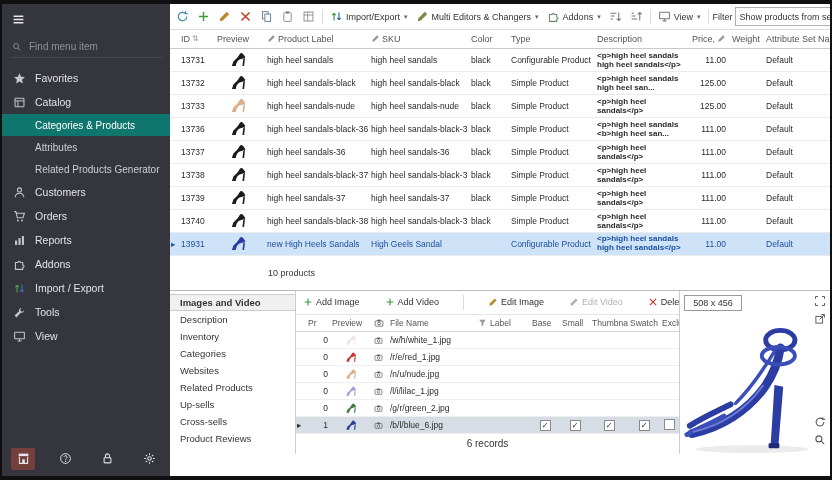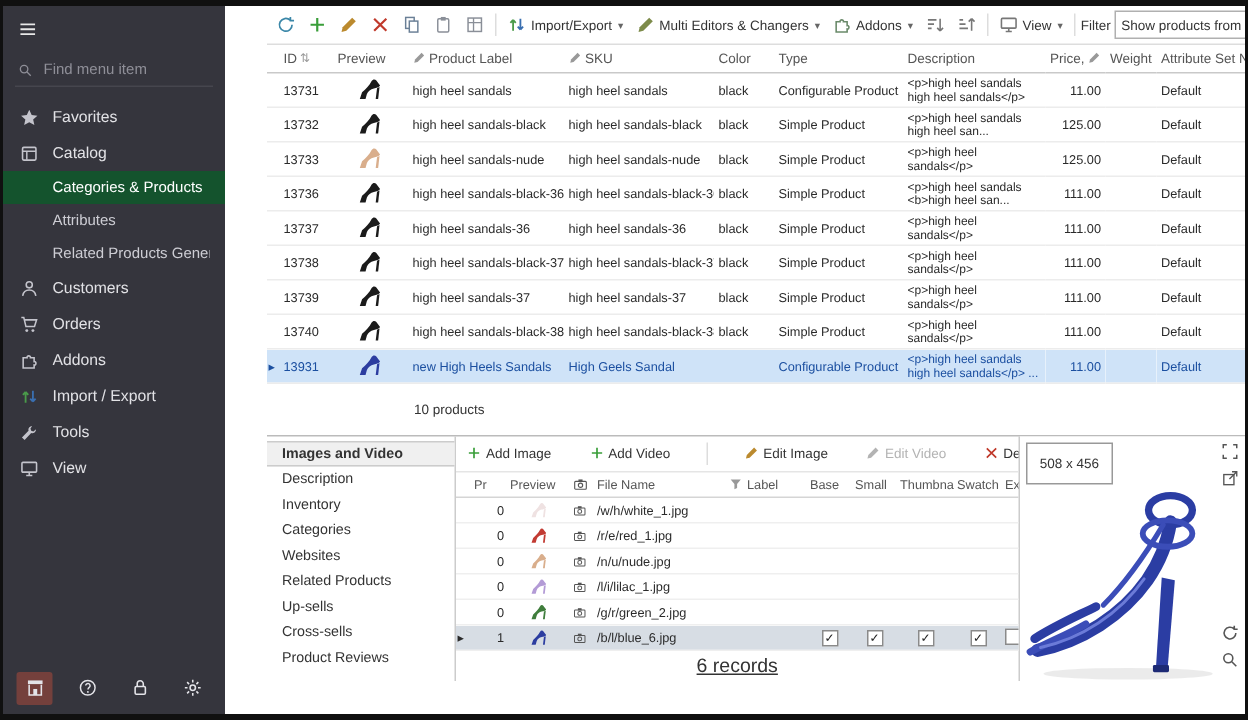--- a/index.html
+++ b/index.html
@@ -5,47 +5,47 @@
 *{box-sizing:border-box;margin:0;padding:0;}
 html,body{width:832px;height:480px;}
 body{font-family:"Liberation Sans",sans-serif;background:#fff;overflow:hidden;}
 .app{width:832px;height:480px;border:2px solid #101010;border-top-width:4px;border-bottom-width:4px;display:flex;overflow:hidden;background:#fff;}
 svg{display:block;}
 .i{width:13px;height:13px;flex:none;}
 .i12{width:12px;height:12px;flex:none;}
 .i10{width:10px;height:10px;flex:none;}
 .i8{width:9px;height:9px;flex:none;}
 
-.sidebar{width:148px;flex:none;background:#35353d;color:#d8d8d8;display:flex;flex-direction:column;font-size:10.5px;}
+.sidebar{width:168px;flex:none;background:#35353d;color:#d8d8d8;display:flex;flex-direction:column;font-size:10.5px;}
 .sb-top{height:30px;display:flex;align-items:center;padding:0 10px;color:#e8e8e8;}
 .sb-search{height:22px;display:flex;align-items:center;gap:7px;margin:2px 8px 8px;padding:0 2px;color:#8f8f98;border-bottom:1px solid #46464e;font-size:10px;}
 .sb-item{height:24px;display:flex;align-items:center;gap:9px;padding:0 11px;cursor:pointer;color:#e2e2e6;}
 .sb-item .lbl,.sb-sub .lbl{white-space:nowrap;overflow:hidden;}
 .sb-item .ic{color:#c4c4cc;}
 .sb-sub{height:22px;display:flex;align-items:center;padding:0 10px 0 33px;font-size:10px;color:#cdcdd4;cursor:pointer;}
-.sb-sub.sel{background:#14532d;color:#fff;}
+.sb-sub.sel{background:#0f766e;color:#fff;}
 .sb-spacer{flex:1;}
 .sb-bottom{height:30px;display:flex;align-items:center;justify-content:space-between;padding:0 9px 5px;}
 .slot{width:24px;height:22px;display:flex;align-items:center;justify-content:center;border-radius:2px;color:#e3e3e8;cursor:pointer;}
 .slot.store{background:#74403c;}
 
-.main{flex:1;display:flex;flex-direction:column;min-width:0;background:#fff;margin-left:28px;}
+.main{flex:1;display:flex;flex-direction:column;min-width:0;background:#fff;}
 .toolbar{height:26px;flex:none;display:flex;align-items:center;gap:2px;padding:0 3px;font-size:9px;color:#333;border-bottom:1px solid #ddd;overflow:hidden;white-space:nowrap;}
 .tbtn{display:flex;align-items:center;gap:3px;padding:2px 3px;border-radius:2px;cursor:pointer;flex:none;}
 .sep{width:1px;height:15px;background:#ddd;margin:0 2px;flex:none;}
 .caret::after{content:"▾";font-size:7px;color:#666;margin-left:1px;}
 .filter-select{display:flex;align-items:center;justify-content:space-between;border:1px solid #b0b0b0;height:19px;padding:0 4px;width:172px;font-size:9px;background:#fff;cursor:pointer;flex:none;overflow:hidden;}
 
 .grid-wrap{flex:none;}
 table{border-collapse:collapse;table-layout:fixed;width:100%;}
 .ptable th{height:18px;font-weight:normal;color:#555;font-size:9px;text-align:left;border-bottom:1px solid #c9c9c9;padding:0 3px;overflow:hidden;white-space:nowrap;}
 .ptable th .hwrap{display:flex;align-items:center;gap:2px;overflow:hidden;}
 .ptable td{height:23px;font-size:8.5px;color:#2a2a2a;padding:0 3px;border-bottom:1px solid #ececec;overflow:hidden;white-space:nowrap;vertical-align:middle;}
 .ptable td.desc{font-size:8px;line-height:9px;white-space:normal;word-break:break-word;}
-.ptable td.desc .clip{max-height:19px;overflow:hidden;display:block;}
+.ptable td.desc .clip{max-height:19px;overflow:hidden;display:block;font-weight:bold;}
 .ptable tr.sel td{background:#cfe3f8;color:#1b4fa0;}
 .num{text-align:right;}
 .red{color:#cc2b2b !important;}
 .mk{color:#555;font-size:8px;padding:0 1px !important;}
 .thumb{height:20px;display:flex;align-items:center;justify-content:center;}
 .heel-i{width:18px;height:18px;}
 .sortg{color:#999;font-size:8px;}
 .pencil-h{color:#999;}
 .count-row{height:34px;flex:none;display:flex;align-items:center;padding-left:98px;font-size:9px;color:#333;}
 
@@ -59,24 +59,24 @@
 .disabled{color:#b3b3b3 !important;}
 .itable th{height:17px;font-weight:normal;color:#555;font-size:8.5px;text-align:left;border-bottom:1px solid #d5d5d5;padding:0 2px;overflow:hidden;white-space:nowrap;}
 .itable td{height:17px;font-size:8.5px;color:#2a2a2a;padding:0 2px;border-bottom:1px solid #efefef;overflow:hidden;white-space:nowrap;vertical-align:middle;}
 .itable tr.sel td{background:#d7dde4;}
 .itable .cbc{text-align:center;}
 .ithumb{height:15px;display:flex;align-items:center;justify-content:center;}
 .heel-s{width:13px;height:13px;}
 .cam{color:#555;}
 .cb{display:inline-block;width:11px;height:11px;border:1px solid #8a8a8a;background:#fff;line-height:9px;font-size:8px;text-align:center;color:#222;cursor:pointer;}
 .cb.on::after{content:"✓";}
-.records-row{flex:1;display:flex;align-items:center;justify-content:center;font-size:13px;color:#333;text-decoration:underline;}
+.records-row{flex:1;display:flex;align-items:center;justify-content:center;font-size:10px;color:#333;}
 
 .preview-panel{width:150px;flex:none;position:relative;background:#fff;overflow:hidden;}
-.size-box{position:absolute;top:4px;left:4px;min-width:58px;height:28px;border:1px solid #999;font-size:9px;display:flex;align-items:center;justify-content:center;color:#333;padding:0 4px;background:#fff;z-index:2;}
+.size-box{position:absolute;top:4px;left:4px;min-width:58px;height:16px;border:1px solid #999;font-size:9px;display:flex;align-items:center;justify-content:center;color:#333;padding:0 4px;background:#fff;z-index:2;}
 .pv-icon{position:absolute;color:#555;z-index:2;cursor:pointer;}
 .pv-fullscreen{top:4px;right:4px;}
 .pv-external{top:22px;right:4px;}
 .pv-rotate{bottom:26px;right:4px;}
 .pv-zoom{bottom:8px;right:4px;}
 .big-img{position:absolute;left:2px;right:2px;top:18px;bottom:2px;}
 </style>
 </head>
 <body>
 
@@ -242,20 +242,26 @@
       <svg class="i ic">
           <use href="#ic-person"></use>
         </svg>
       <span class="lbl">Customers</span>
     </div>
     <div class="sb-item">
       <svg class="i ic">
           <use href="#ic-cart"></use>
         </svg>
       <span class="lbl">Orders</span>
+    </div>
+    <div class="sb-item">
+      <svg class="i ic">
+          <use href="#ic-chart"></use>
+        </svg>
+      <span class="lbl">Reports</span>
     </div>
     <div class="sb-item">
       <svg class="i ic">
           <use href="#ic-puzzle"></use>
         </svg>
       <span class="lbl">Addons</span>
     </div>
     <div class="sb-item">
       <svg class="i ic">
           <use href="#ic-impexp"></use>

